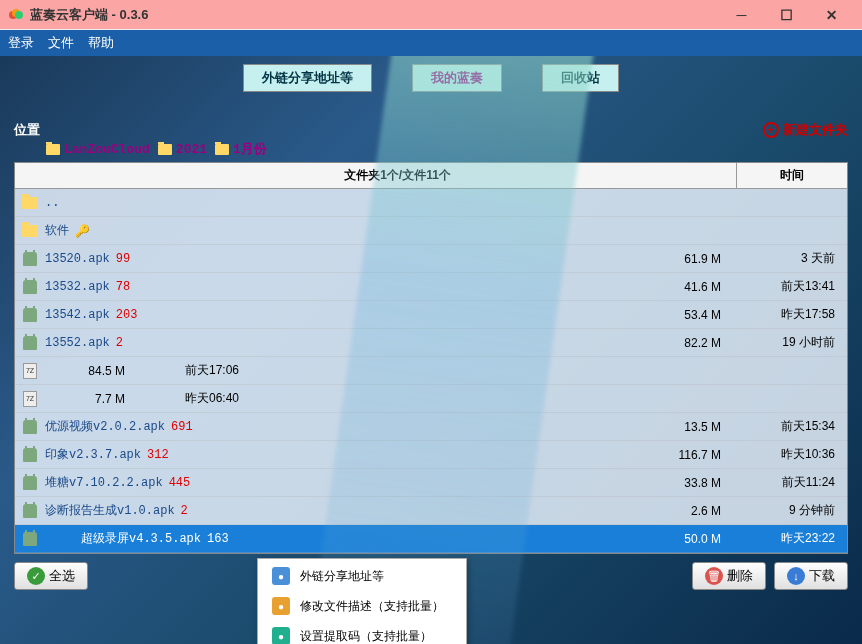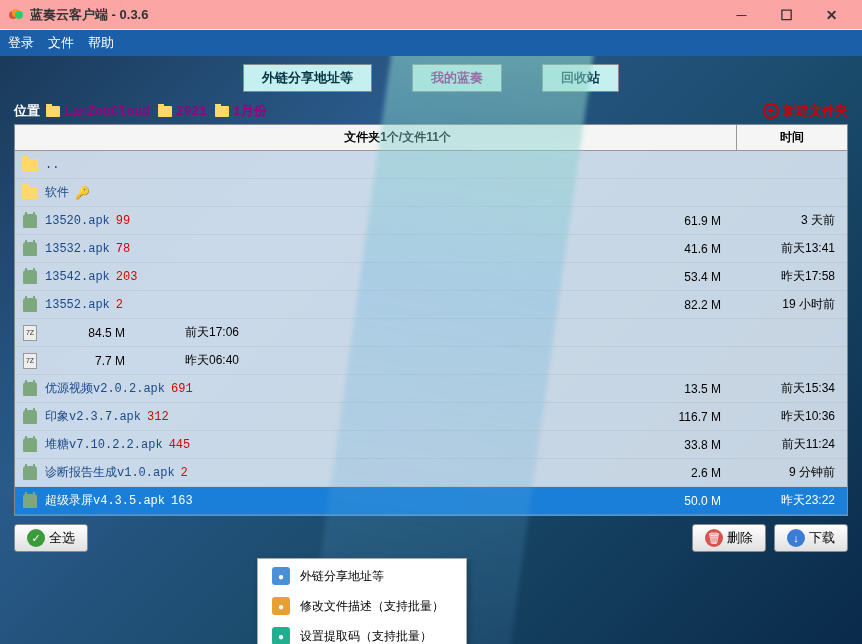--- a/index.html
+++ b/index.html
@@ -11,21 +11,21 @@
 .titlebar-btn { width: 45px; height: 28px; display: flex; align-items: center; justify-content: center; font-size: 14px; color: #333; cursor: pointer; }
 .menubar { height: 26px; display: flex; align-items: center; background: #1a5fa8; padding: 0 8px; }
 .menu-item { color: #fff; margin-right: 14px; font-size: 13px; cursor: pointer; text-align: right; }
 .content-bg { position: relative; height: calc(644px - 56px); background: linear-gradient(135deg, #1a3a5a 0%, #2a5a8a 30%, #1a4a6a 60%, #0a2a4a 100%); overflow: hidden; }
 .content-bg::before { content:''; position:absolute; top:-50px; left:350px; width:200px; height:700px; background: linear-gradient(180deg, rgba(150,220,200,0.6), rgba(100,180,220,0.3) 40%, rgba(80,140,200,0.1)); transform: rotate(8deg); filter: blur(2px); }
 .tabs { display:flex; justify-content:center; gap:40px; padding:8px 0 4px; }
 .tab { background:#c5f0ef; color:#003344; padding:4px 18px; font-size:13px; font-weight:bold; border:1px solid #888; cursor:pointer; }
 .tab.active { color:#9b0080; }
 .toolbar2 { display:flex; align-items:center; margin:6px 14px 4px; }
 .loc-label { color:#fff; font-weight:bold; font-size:13px; margin-right:6px; }
-.bc { display:flex; align-items:center; gap:2px; }
+.bc { display:flex; align-items:center; gap:2px;margin-top:38px; }
 .bc-folder { width:14px; height:11px; background:#ffd867; border-radius:1px; display:inline-block; margin-right:2px; position:relative; }
 .bc-folder::before { content:''; position:absolute; top:-2px; left:0; width:6px; height:2px; background:#ffd867; }
 .bc-item { color:#9b0080; font-weight:bold; font-family:"Courier New",monospace; font-size:13px; cursor:pointer; margin-right:6px; }
 .new-folder { margin-left:auto; color:#c00; font-size:13px; font-weight:bold; cursor:pointer; display:flex; align-items:center; }
 .new-folder-icon { display:inline-flex; width:16px; height:16px; border:2px solid #c00; border-radius:50%; align-items:center; justify-content:center; margin-right:4px; font-size:12px; }
 .table-wrap { margin:0 14px; background:rgba(230,240,250,0.85); border:1px solid #888; }
 .thead { display:flex; background:#f5f5f5; border-bottom:1px solid #999; }
 .th { padding:4px; text-align:center; font-weight:bold; border-right:1px solid #999; }
 .th-name { flex:1;padding-left:48px; }
 .th-size { width:90px; }
@@ -36,21 +36,21 @@
 .trow.selected .fn, .trow.selected .fcount { color:#fff; }
 .ficon { width:18px; height:18px; margin-right:6px; flex-shrink:0; display:flex; align-items:center; justify-content:center; }
 .folder-icon { width:16px; height:12px; background:#ffd867; border-radius:1px; position:relative; }
 .folder-icon::before { content:''; position:absolute; top:-3px; left:0; width:7px; height:3px; background:#ffd867; border-radius:1px 1px 0 0; }
 .android-icon { width:14px; height:14px; background:#7da87d; border-radius:3px 3px 1px 1px; position:relative; }
 .android-icon::before { content:''; position:absolute; top:-2px; left:2px; width:2px; height:3px; background:#7da87d; }
 .android-icon::after { content:''; position:absolute; top:-2px; right:2px; width:2px; height:3px; background:#7da87d; }
 .zip-icon { width:14px; height:16px; background:#eee; border:1px solid #999; font-size:7px; display:flex; align-items:center; justify-content:center; color:#333; }
 .fn-wrap { flex:1; display:flex; align-items:center; min-width:0; }
 .fn { color:#1a4a8a; font-family:"Courier New",monospace; font-size:12px; }
-.trow.selected .fn { color:#fff; }
+.trow.selected .fn { color:#fff;margin-left:36px; }
 .fcount { color:#d00; font-family:"Courier New",monospace; font-size:12px; margin-left:6px; }
 .key-icon { color:#d4a020; margin-left:6px; }
 .fsize { width:90px; text-align:right; padding-right:10px; font-size:12px; }
 .ftime { width:110px; text-align:right; padding-right:6px; font-size:12px; }
 .bottombar { display:flex; align-items:center; margin:8px 14px; gap:8px; }
 .btn { display:flex; align-items:center; padding:4px 12px; background:linear-gradient(180deg,#fefefe,#e0e0e0); border:1px solid #888; border-radius:3px; cursor:pointer; font-size:13px; }
 .btn-icon { width:18px; height:18px; margin-right:4px; border-radius:50%; display:flex; align-items:center; justify-content:center; color:#fff; font-size:11px; }
 .spacer { flex:1; }
 .ctxmenu { position:absolute; top:502px; left:257px; background:#fff; border:1px solid #aaa; box-shadow:2px 2px 6px rgba(0,0,0,0.25); padding:2px 0; width:210px; z-index:100; }
 .ctx-item { display:flex; align-items:center; padding:6px 14px; cursor:pointer; font-size:12px; }

